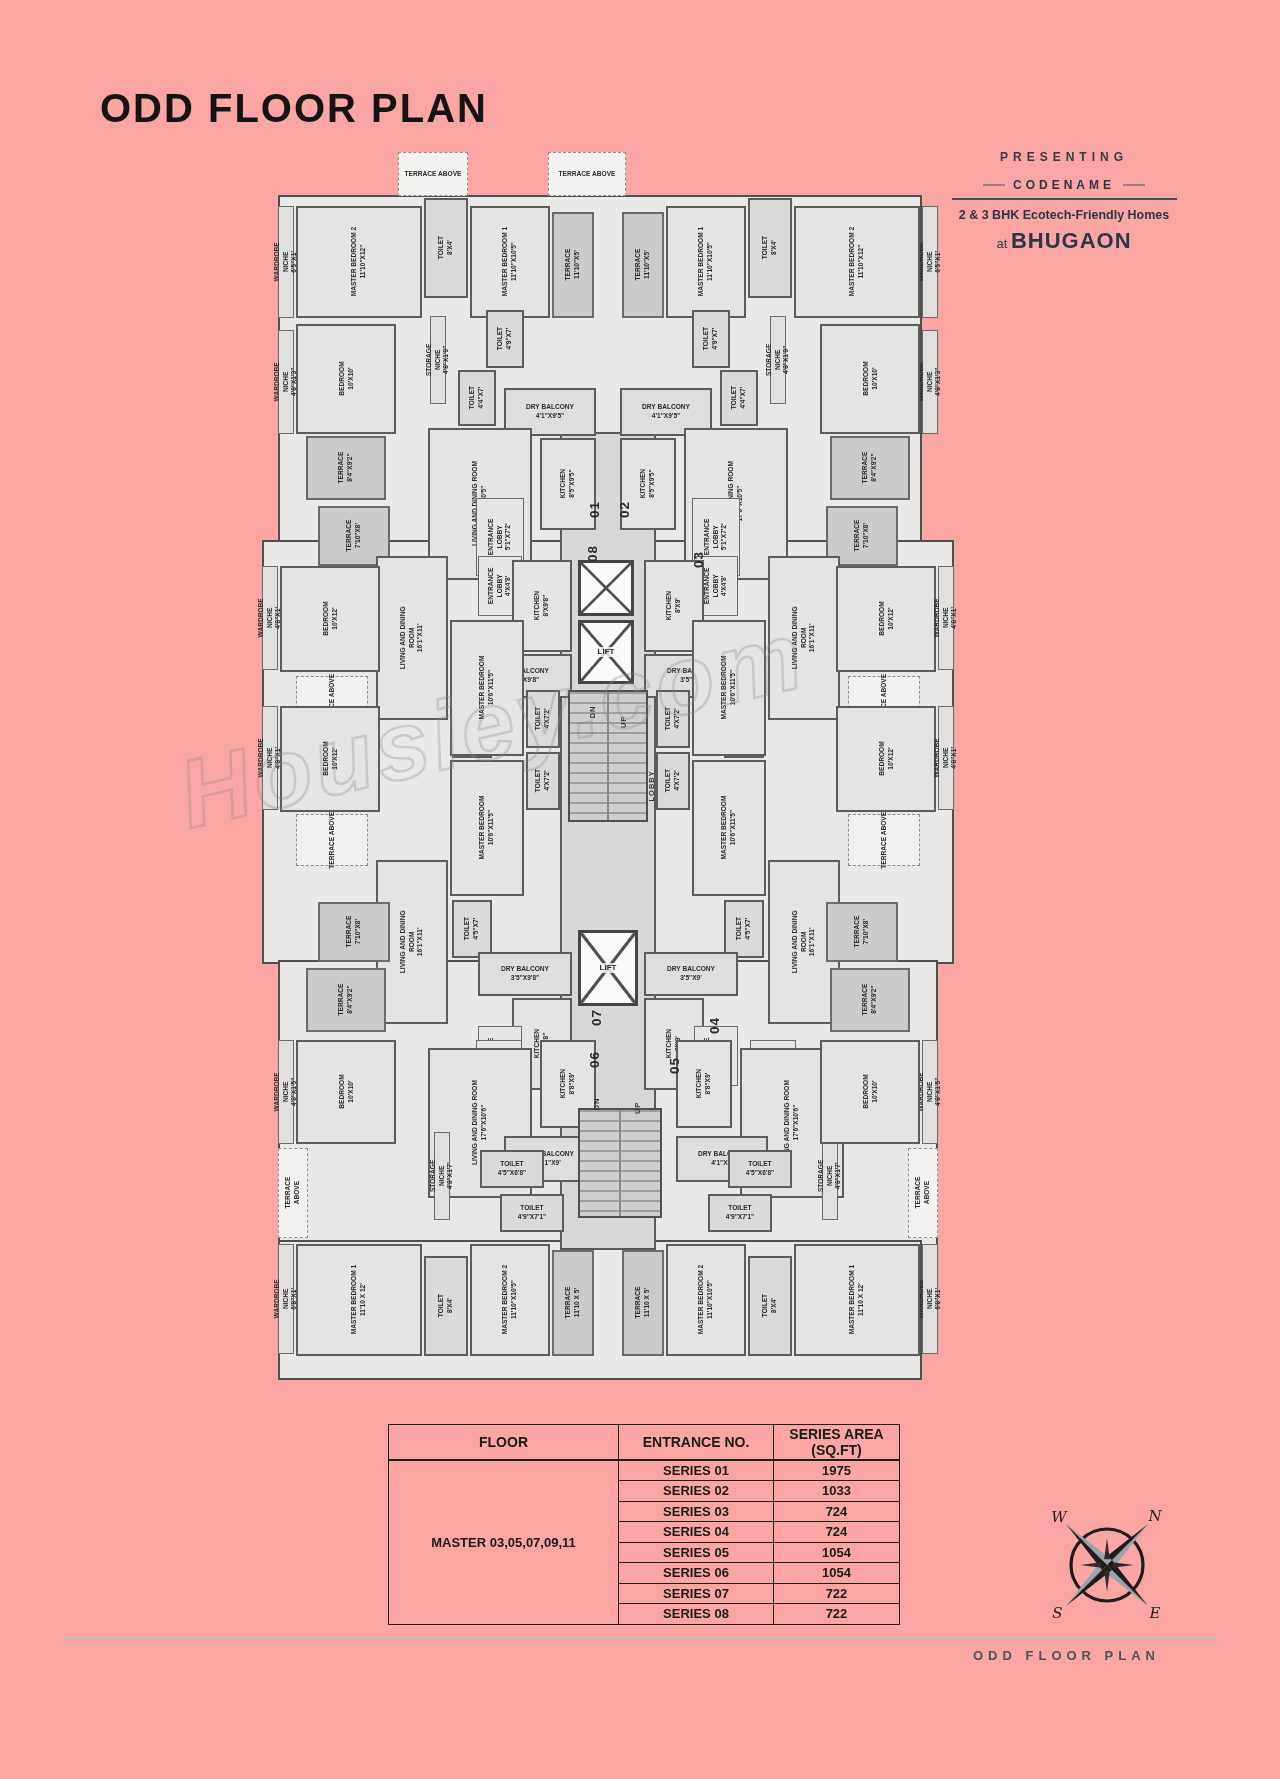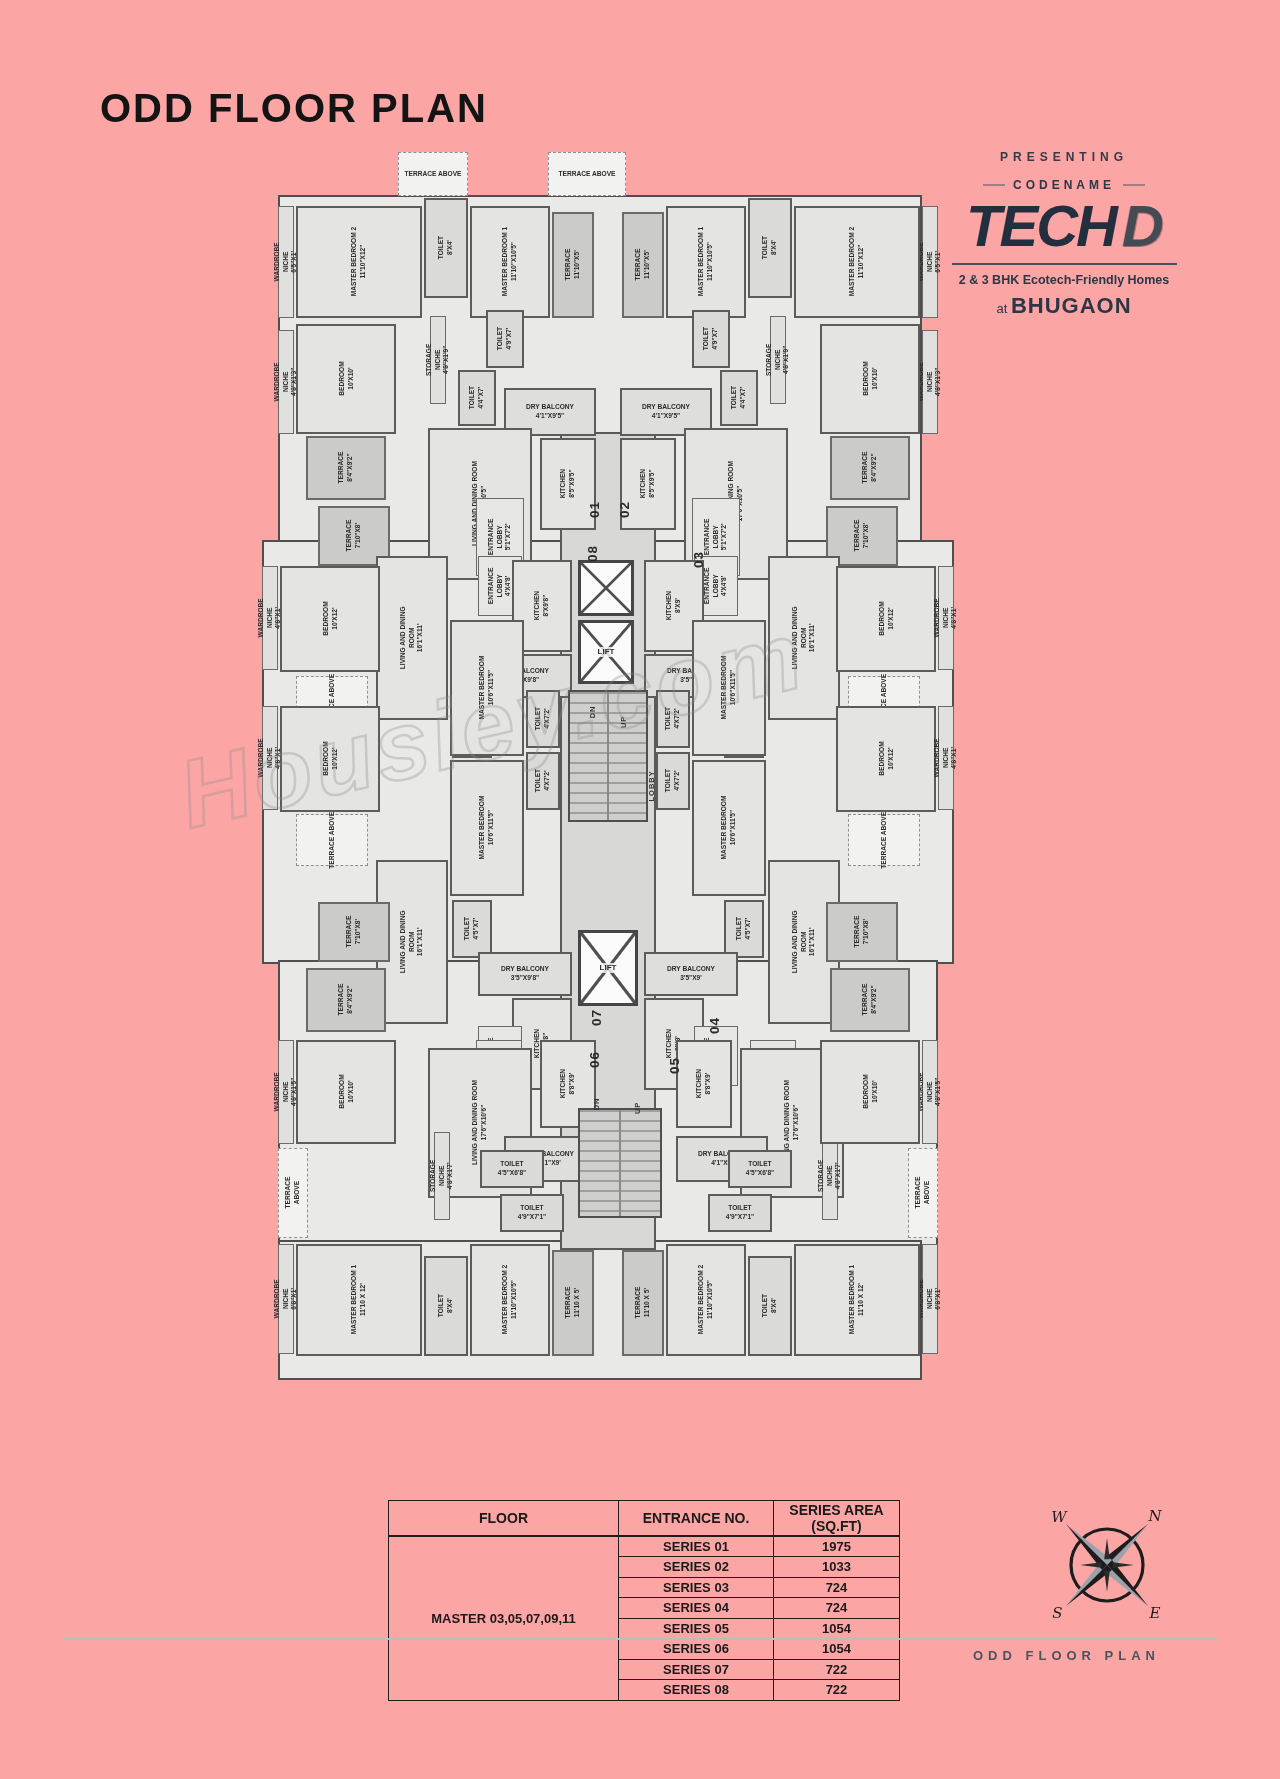--- a/index.html
+++ b/index.html
@@ -45,21 +45,21 @@
   .rm.stairs{background:
      linear-gradient(90deg,transparent 48.5%,#8a8a8a 48.5%,#8a8a8a 51.5%,transparent 51.5%),
      repeating-linear-gradient(180deg,#9f9f9f 0 1.6px,#cfcfce 1.6px 10px);
      border:2.5px solid #4f4f4f;}
   .unit{position:absolute;font-size:13.5px;font-weight:bold;color:#2b2b2b;transform:rotate(-90deg);
         transform-origin:center;letter-spacing:1px;}
   .wm{position:absolute;left:170px;top:640px;width:900px;transform:rotate(-13deg);
       font-size:96px;font-weight:bold;font-style:italic;color:transparent;
       -webkit-text-stroke:2.5px rgba(140,140,140,.33);letter-spacing:4px;pointer-events:none;}
   
-  .tbl{position:absolute;left:388px;top:1500px;border-collapse:collapse;}
+  .tbl{position:absolute;left:388px;top:1424px;border-collapse:collapse;}
   .tbl th,.tbl td{border:1.6px solid #1d1d1d;text-align:center;box-sizing:border-box;
       font-family:"Liberation Sans",sans-serif;}
   .tbl th{font-size:14px;font-weight:bold;height:28px;border-bottom-width:2.5px;}
   .tbl td{font-size:13px;font-weight:bold;height:20.5px;}
   .tbl .c0{width:230px;} .tbl .c1{width:155px;} .tbl .c2{width:126px;}
   
   .footline{position:absolute;left:62px;top:1638px;width:1156px;height:2px;background:#b9bec4;}
   .footer{position:absolute;left:0;top:1648px;width:1160px;text-align:right;font-size:13px;
           font-weight:bold;letter-spacing:5px;color:#4a545f;}
   .compass{position:absolute;left:1028px;top:1486px;}
@@ -67,21 +67,20 @@
 </head>
 <body>
 
 <div class="page">
 
   <div class="title">ODD FLOOR PLAN</div>
 
   <div class="brand">
     <div class="presenting">PRESENTING</div>
     <div class="codename">CODENAME</div>
-    <div class="logo"><span>TECH</span><span class="accent">D</span></div>
     <div class="rule"></div>
     <div class="tagline">2 &amp; 3 BHK Ecotech-Friendly Homes</div>
     <div class="loc"><span>at</span> <b>BHUGAON</b></div>
   </div>
 
   <div class="plan">
       <div class="slab" style="left: 278px; top: 195px; width: 644px; height: 368px;"></div>
       <div class="slab" style="left: 262px; top: 540px; width: 692px; height: 424px;"></div>
       <div class="slab" style="left: 278px; top: 960px; width: 660px; height: 292px;"></div>
       <div class="slab" style="left: 278px; top: 1240px; width: 644px; height: 140px;"></div>

